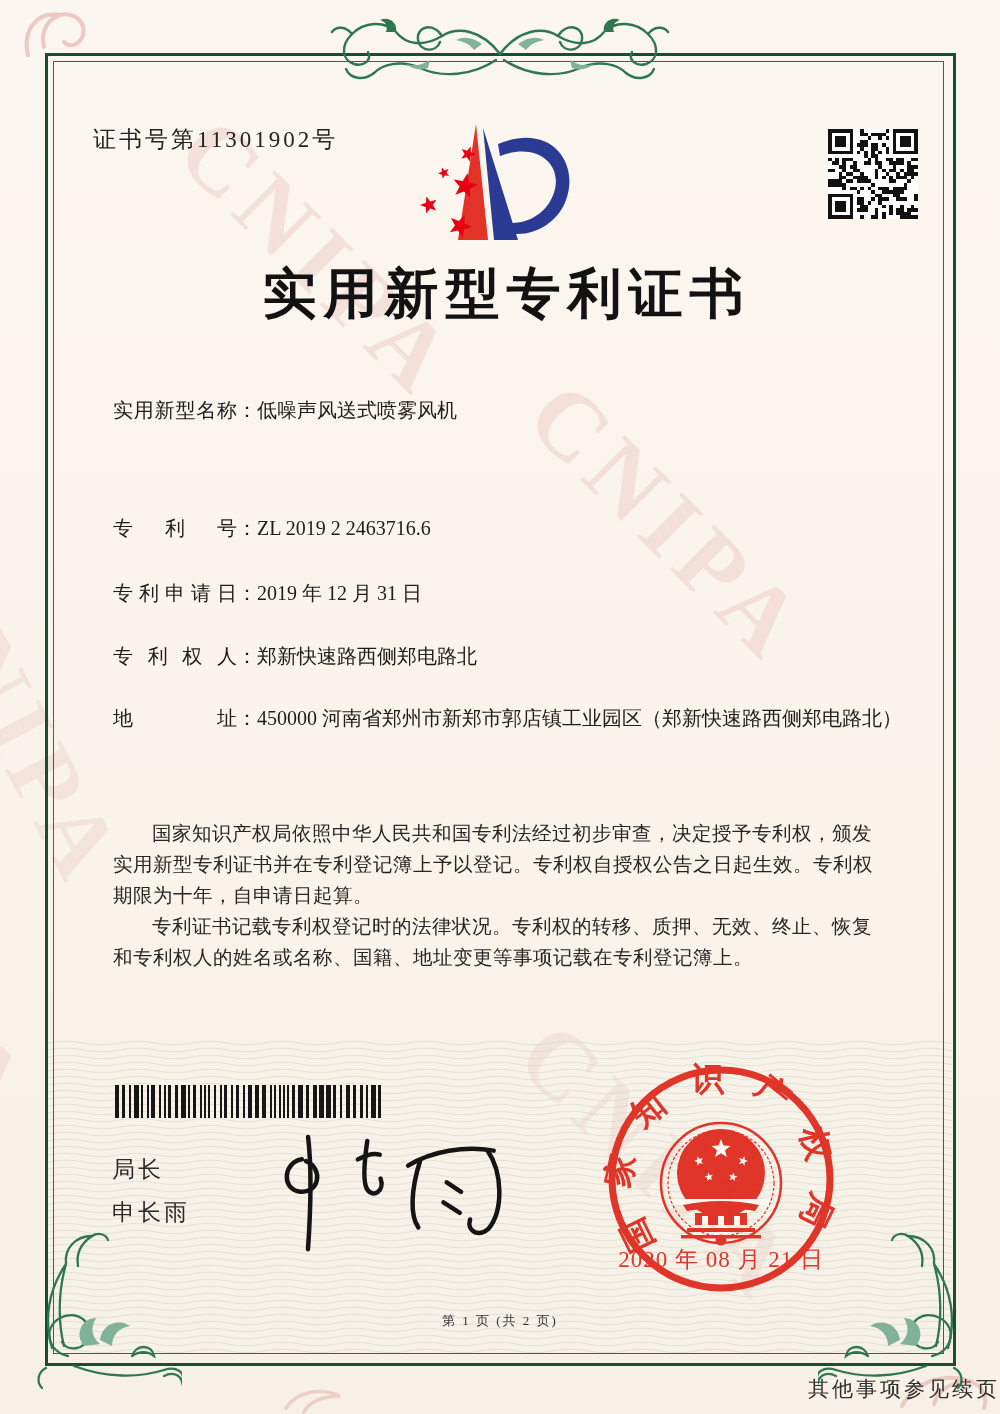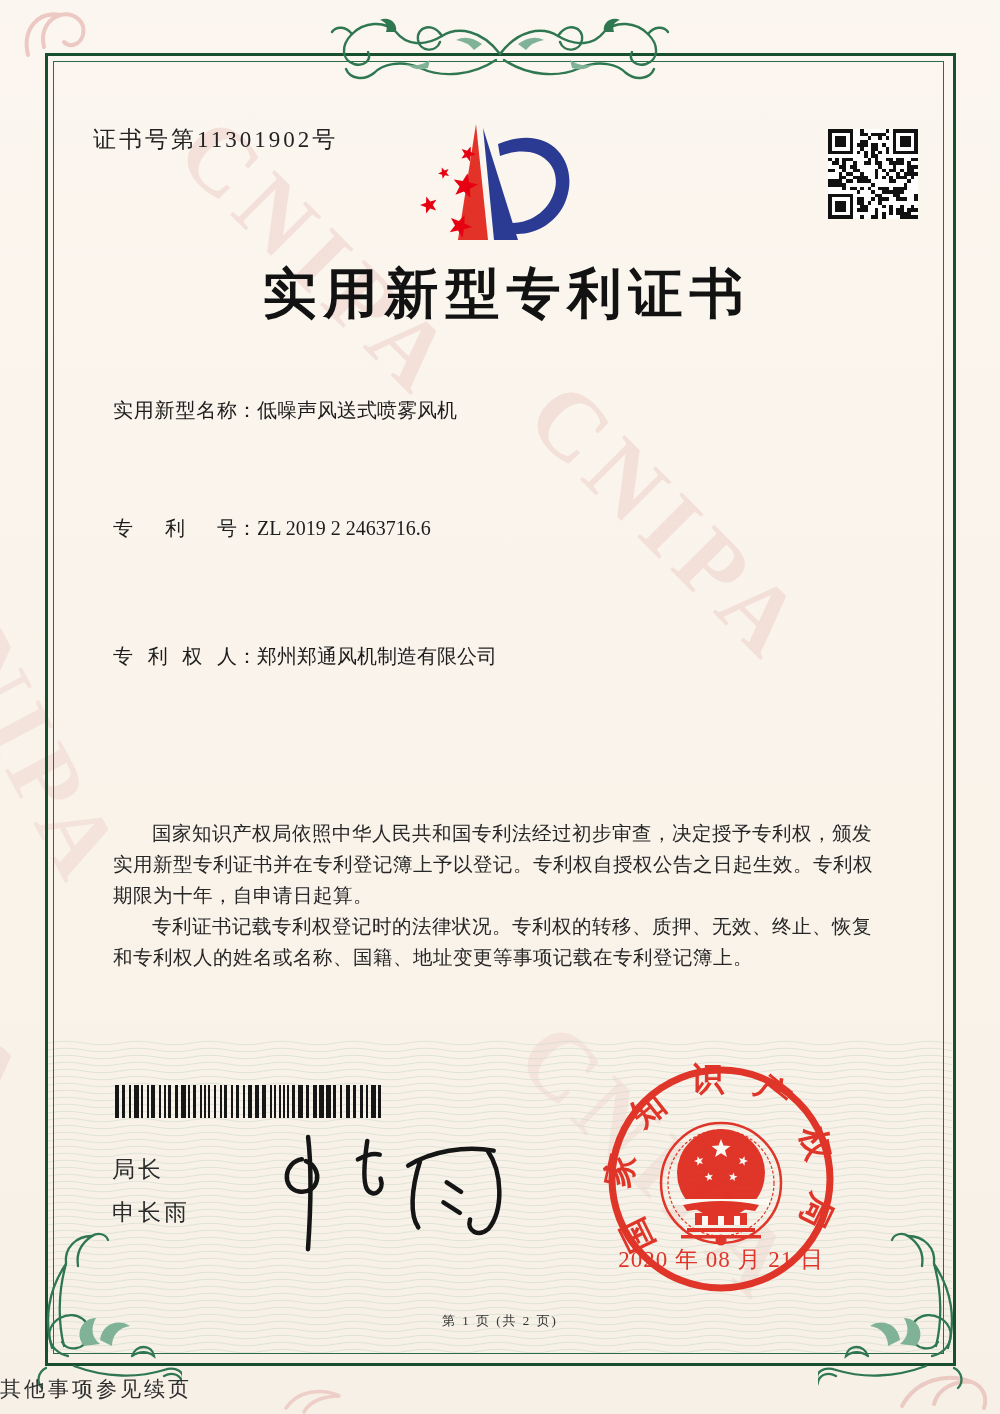--- a/index.html
+++ b/index.html
@@ -23,21 +23,21 @@
   .val{}
   .val-wrap{display:inline-block;width:645px;vertical-align:top;white-space:normal;}
   .col2{position:absolute;left:400px;top:0;white-space:nowrap;}
   .body-text{position:absolute;left:113px;top:818px;width:778px;font-size:19.5px;line-height:31px;
              letter-spacing:.5px;color:#262626;z-index:5;}
   .body-text p{margin:0;text-indent:2em;}
   .officer{position:absolute;left:112px;font-family:Liberation Mono, monospace;
            font-size:23px;letter-spacing:3px;color:#2b2b2b;z-index:6;}
   .page-info{position:absolute;left:0;right:0;top:1312px;text-align:center;font-size:13px;
              letter-spacing:2px;color:#333;z-index:6;}
-  .note{position:absolute;left:0;right:0;top:1375px;text-align:left;font-size:21px;
+  .note{position:absolute;left:0;right:0;top:1375px;text-align:right;font-size:21px;
         letter-spacing:3px;color:#2e2e2e;z-index:6;}
   svg{display:block;}
   .z2{z-index:2}.z3{z-index:3}.z4{z-index:4}.z5{z-index:5}.z6{z-index:6}.z7{z-index:7}
 </style>
 </head>
 <body>
 
 <div class="page">
 
   <div class="wm" style="left:235px;top:95px;transform:rotate(45deg);">CNIPA</div>
@@ -375,22 +375,28 @@
     </svg>
 
   <div class="title">实用新型专利证书</div>
 
   <div class="row" style="top:395px;">
     <span class="lab">实用新型名称</span><span>：</span><span class="val">低噪声风送式喷雾风机</span>
   </div>
   <div class="row" style="top:513px;">
     <span class="lab">专利号</span><span>：</span><span class="val">ZL 2019 2 2463716.6</span>
   </div>
+  <div class="row" style="top:578px;">
+    <span class="lab">专利申请日</span><span>：</span><span class="val">2019 年 12 月 31 日</span>
+  </div>
   <div class="row" style="top:641px;">
-    <span class="lab">专利权人</span><span>：</span><span class="val">郑州郑通风机制造有限公司</span>
+    <span class="lab">专利权人</span><span>：</span><span class="val">郑新快速路西侧郑电路北</span>
+  </div>
+  <div class="row" style="top:703px;">
+    <span class="lab" style="vertical-align:top;">地址</span><span style="vertical-align:top;">：</span><span class="val val-wrap">450000 河南省郑州市新郑市郭店镇工业园区（郑新快速路西侧郑电路北）</span>
   </div>
 
   <div class="body-text">
     <p>国家知识产权局依照中华人民共和国专利法经过初步审查，决定授予专利权，颁发实用新型专利证书并在专利登记簿上予以登记。专利权自授权公告之日起生效。专利权期限为十年，自申请日起算。</p>
     <p>专利证书记载专利权登记时的法律状况。专利权的转移、质押、无效、终止、恢复和专利权人的姓名或名称、国籍、地址变更等事项记载在专利登记簿上。</p>
   </div>
 
   <svg id="barcode" class="abs z5" style="left:115px;top:1085px;" width="272" height="33" viewBox="0 0 272 33" shape-rendering="crispEdges">
       <rect x="0" y="0" width="4" height="33" fill="#161616"></rect>
       <rect x="7" y="0" width="3" height="33" fill="#161616"></rect>

